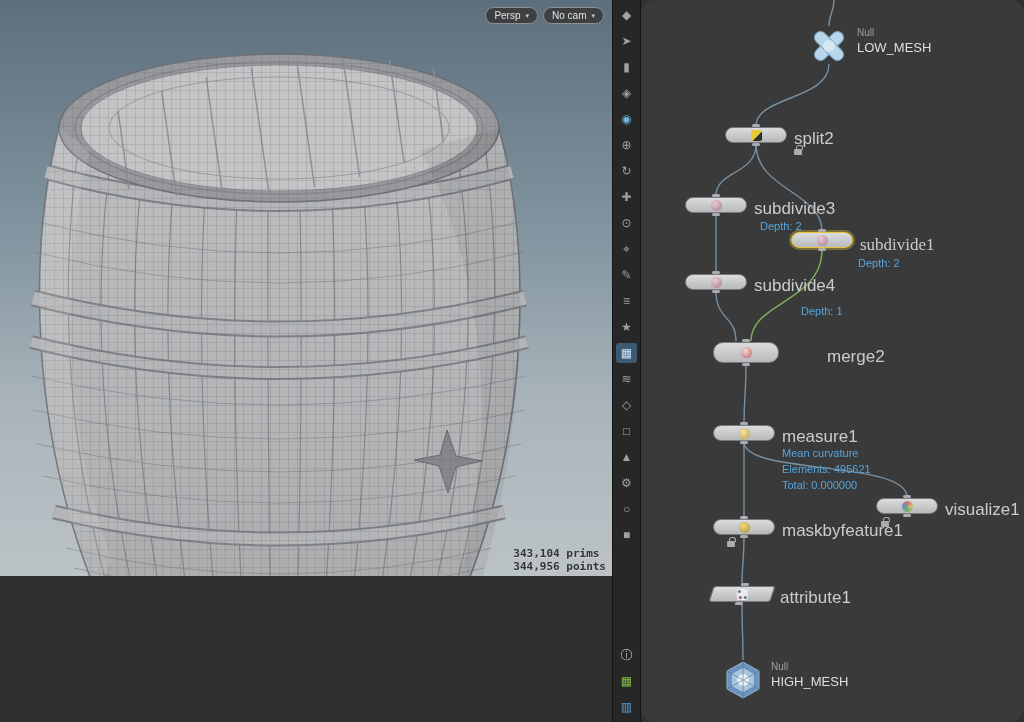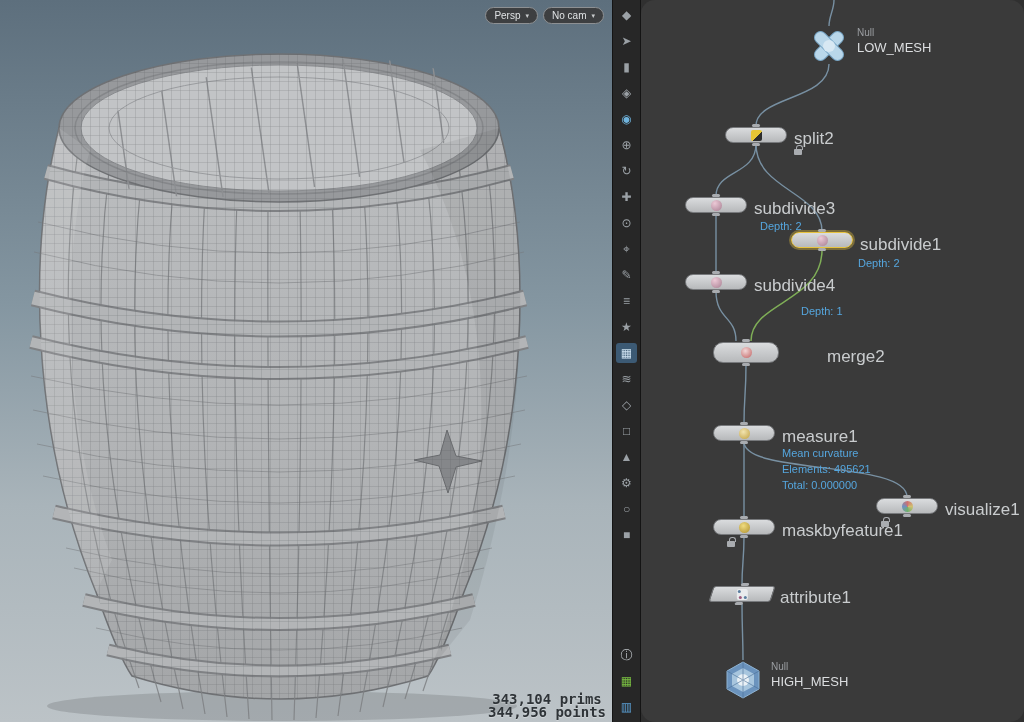--- a/index.html
+++ b/index.html
@@ -1,27 +1,27 @@
 <!DOCTYPE html>
 <html><head>
 <meta charset="utf-8">
 <style>
   * { margin:0; padding:0; box-sizing:border-box; }
   body { background:#222; font-family:"Liberation Sans", sans-serif; }
   .app { position:relative; width:1024px; height:722px; display:flex; overflow:hidden; background:#303030; }
 
   
-  .viewport { position:relative; width:612px; height:722px; flex:0 0 612px;
+  .viewport { position:relative; width:612px; height:576px; flex:0 0 612px;
     background:linear-gradient(180deg,#5d6f7d 0%,#8496a1 42%,#a9b4ba 70%,#bcc3c7 100%); overflow:hidden; }
   .cam-btns { position:absolute; top:7px; right:8px; display:flex; gap:5px; z-index:5; }
   .cam-btn { background:#3d3f41; border:1px solid #8d9093; border-radius:9px; color:#dfe2e4;
     font-size:10px; line-height:15px; padding:0 8px; display:flex; gap:5px; align-items:center; cursor:pointer; }
   .caret { font-size:7px; color:#c8cbce; }
-  .stats { position:absolute; right:6px; bottom:3px; text-align:center;
-    font-family:"DejaVu Sans Mono", monospace; font-size:14px; font-weight:700;
+  .stats { position:absolute; right:6px; bottom:3px; text-align:left;
+    font-family:"DejaVu Sans Mono", monospace; font-size:11px; font-weight:700;
     color:#2f3438; line-height:13px; text-shadow:0 1px 1px rgba(255,255,255,.35); }
 
   
   .toolbar { width:29px; flex:0 0 29px; background:#272727; border-left:1px solid #141414; border-right:1px solid #141414;
     display:flex; flex-direction:column; align-items:center; padding:5px 0; gap:6px; }
   .ticon { width:21px; height:20px; min-height:20px; display:flex; align-items:center; justify-content:center;
     font-size:12px; color:#9ba1a6; border-radius:3px; cursor:pointer; }
   .ticon.active { background:#3c5a74; }
 
   
@@ -243,21 +243,21 @@
 
     <div class="node" style="left:44px;top:197px;">
       <span class="nicon icon-subdivide"></span>
     </div>
     <div class="node-label" style="left:113px;top:199px;">subdivide3</div>
     <div class="param" style="left:119px;top:220px;">Depth: 2</div>
 
     <div class="node selected" style="left:150px;top:232px;">
       <span class="nicon icon-subdivide"></span>
     </div>
-    <div class="node-label" style="left:219px;top:235px;">subdivide1</div>
+    <div class="node-label" style="left:219px;top:235px;font-family:Liberation Serif, serif;">subdivide1</div>
     <div class="param" style="left:217px;top:257px;">Depth: 2</div>
 
     <div class="node" style="left:44px;top:274px;">
       <span class="nicon icon-subdivide"></span>
     </div>
     <div class="node-label" style="left:113px;top:276px;">subdivide4</div>
     <div class="param" style="left:119px;top:305px;padding-left:41px;">Depth: 1</div>
 
     <div class="node merge" style="left:72px;top:342px;">
       <span class="nicon icon-merge"></span>

